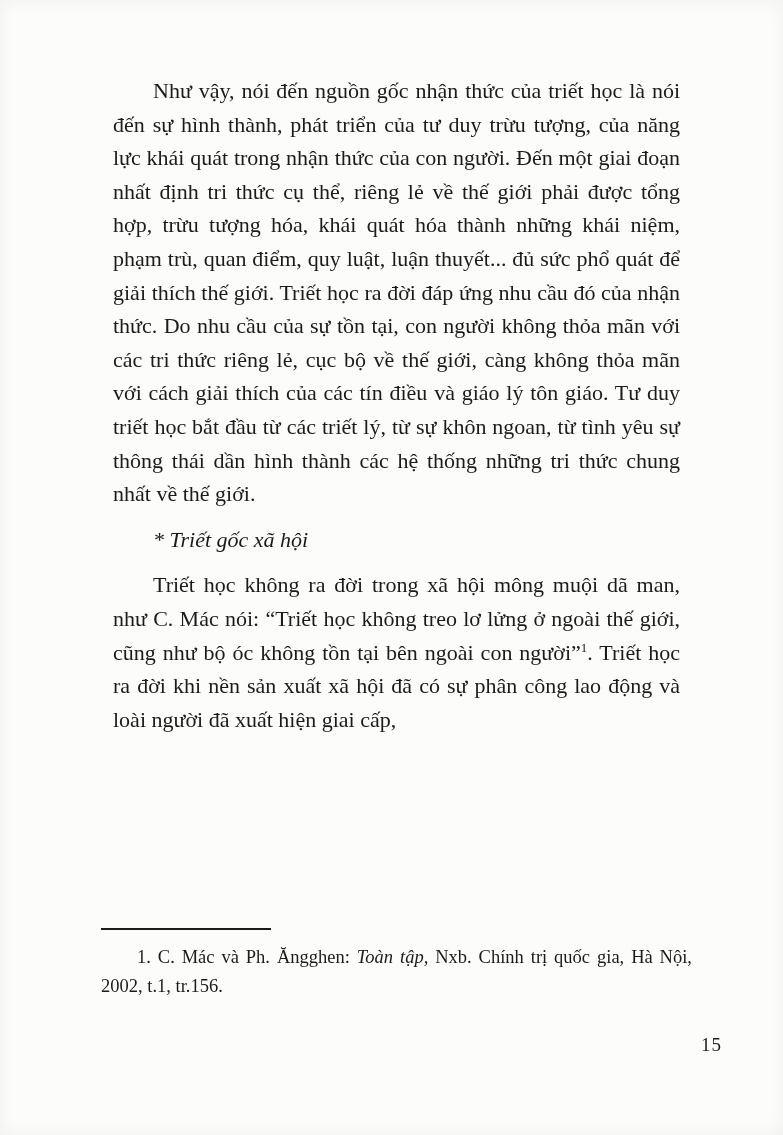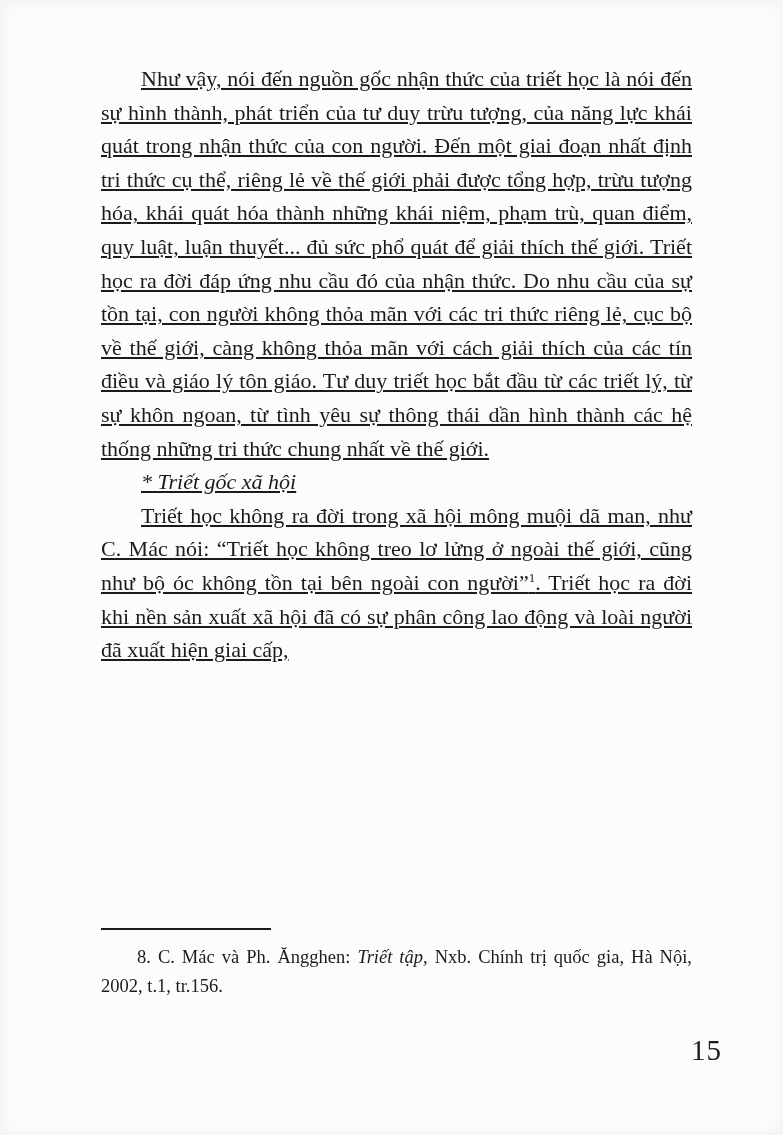--- a/index.html
+++ b/index.html
@@ -22,23 +22,22 @@
     position: absolute;
     left: 101px;
     top: 62px;
     width: 591px;
     font-size: 22px;
     line-height: 33.6px;
     text-align: justify;
     text-justify: inter-word;
   }
   .text-block p {
-    margin: 0;
+    margin: 12px;
     text-indent: 40px;
-    text-decoration: underline;
   }
   .section-heading {
     font-style: italic;
   }
   sup.fn-ref {
     font-size: 13px;
     line-height: 0;
     vertical-align: super;
   }
   .footnote-area {
@@ -57,38 +56,38 @@
     margin: 0;
     font-size: 18.5px;
     line-height: 28.5px;
     text-align: justify;
     text-indent: 36px;
   }
   .page-number {
     position: absolute;
     right: 61px;
     top: 1034px;
-    font-size: 29px;
+    font-size: 19px;
     letter-spacing: 1px;
   }
 </style>
 </head>
 <body>
 
 <div class="page">
 
   <div class="text-block">
     <p>Như vậy, nói đến nguồn gốc nhận thức của triết học là nói đến sự hình thành, phát triển của tư duy trừu tượng, của năng lực khái quát trong nhận thức của con người. Đến một giai đoạn nhất định tri thức cụ thể, riêng lẻ về thế giới phải được tổng hợp, trừu tượng hóa, khái quát hóa thành những khái niệm, phạm trù, quan điểm, quy luật, luận thuyết... đủ sức phổ quát để giải thích thế giới. Triết học ra đời đáp ứng nhu cầu đó của nhận thức. Do nhu cầu của sự tồn tại, con người không thỏa mãn với các tri thức riêng lẻ, cục bộ về thế giới, càng không thỏa mãn với cách giải thích của các tín điều và giáo lý tôn giáo. Tư duy triết học bắt đầu từ các triết lý, từ sự khôn ngoan, từ tình yêu sự thông thái dần hình thành các hệ thống những tri thức chung nhất về thế giới.</p>
 
 
     <p class="section-heading">* Triết gốc xã hội</p>
 
     <p><span>Triết học không ra đời trong xã hội mông muội dã man, như C. Mác nói: “Triết học không treo lơ lửng ở ngoài thế giới, cũng như bộ óc không tồn tại bên ngoài con người”</span><sup class="fn-ref">1</sup><span>. Triết học ra đời khi nền sản xuất xã hội đã có sự phân công lao động và loài người đã xuất hiện giai cấp,</span></p>
   </div>
 
   <div class="footnote-area">
     <div class="footnote-rule"></div>
-    <p class="footnote-text"><span>8. C. Mác và Ph. Ăngghen: </span><i>Triết tập,</i><span> Nxb. Chính trị quốc gia, Hà Nội, 2002, t.1, tr.156.</span></p>
+    <p class="footnote-text"><span>1. C. Mác và Ph. Ăngghen: </span><i>Toàn tập,</i><span> Nxb. Chính trị quốc gia, Hà Nội, 2002, t.1, tr.156.</span></p>
   </div>
 
   <div class="page-number">15</div>
 
 </div>
 
 </body></html>

